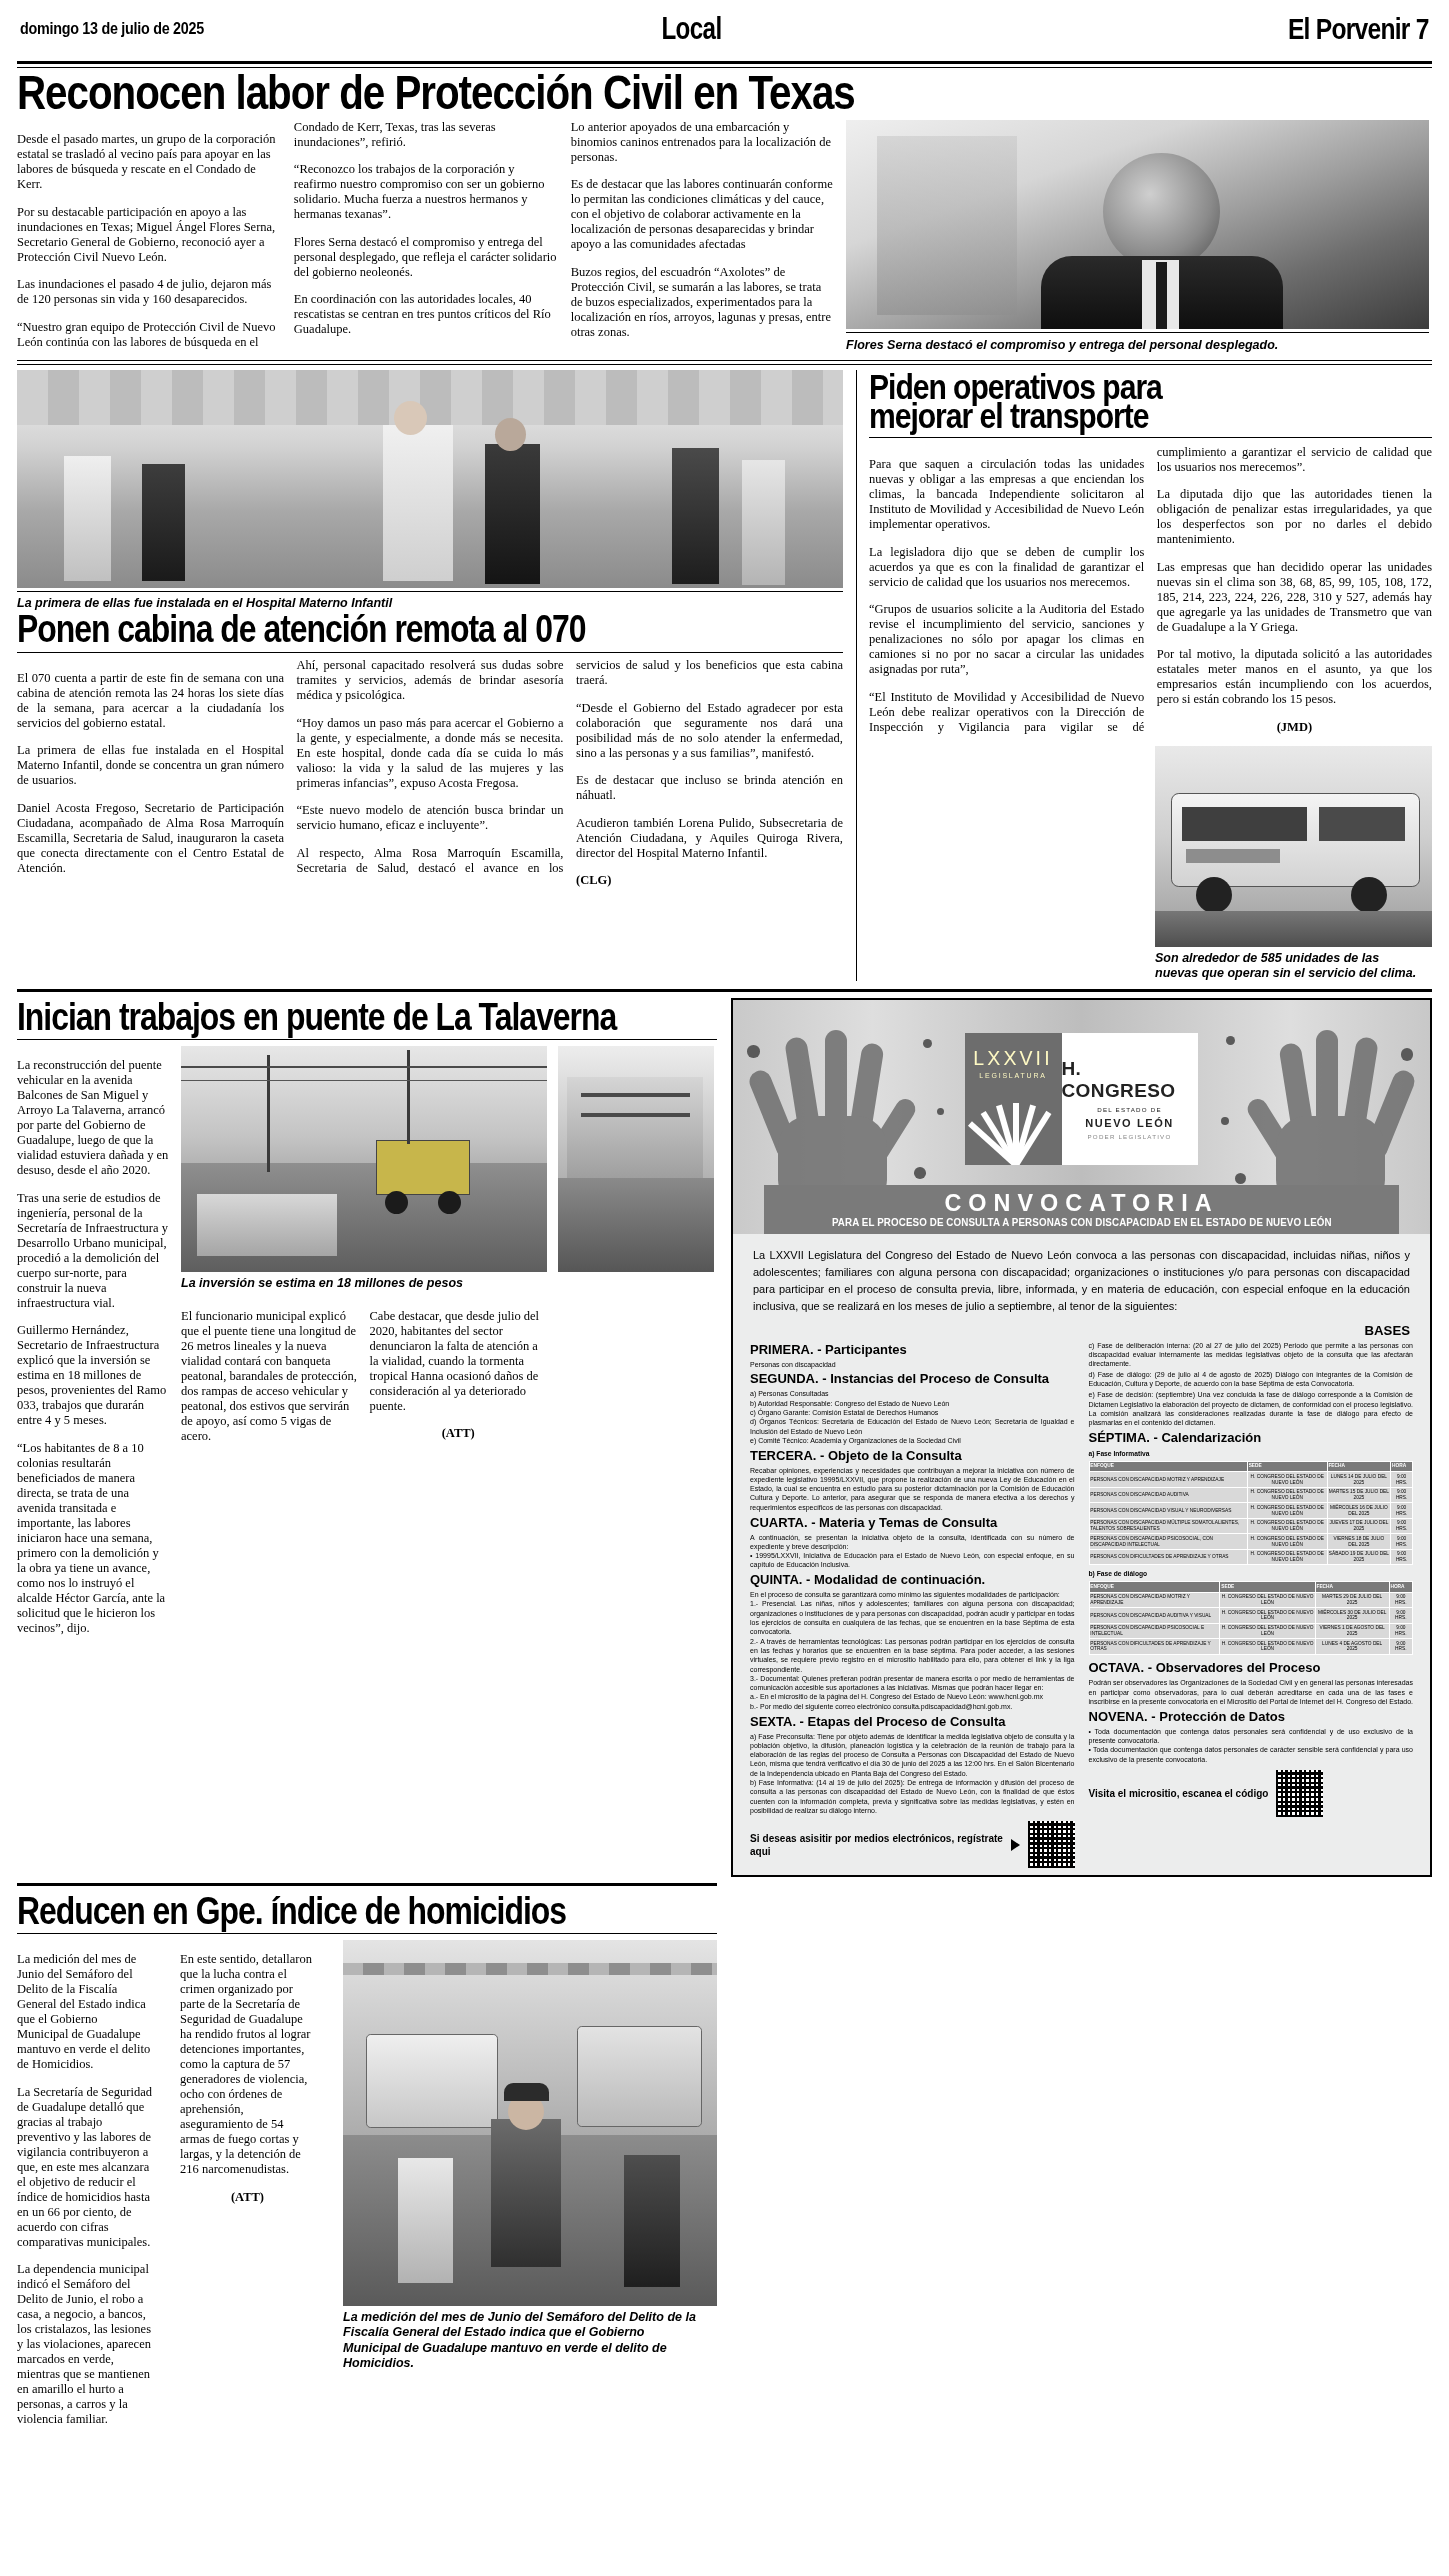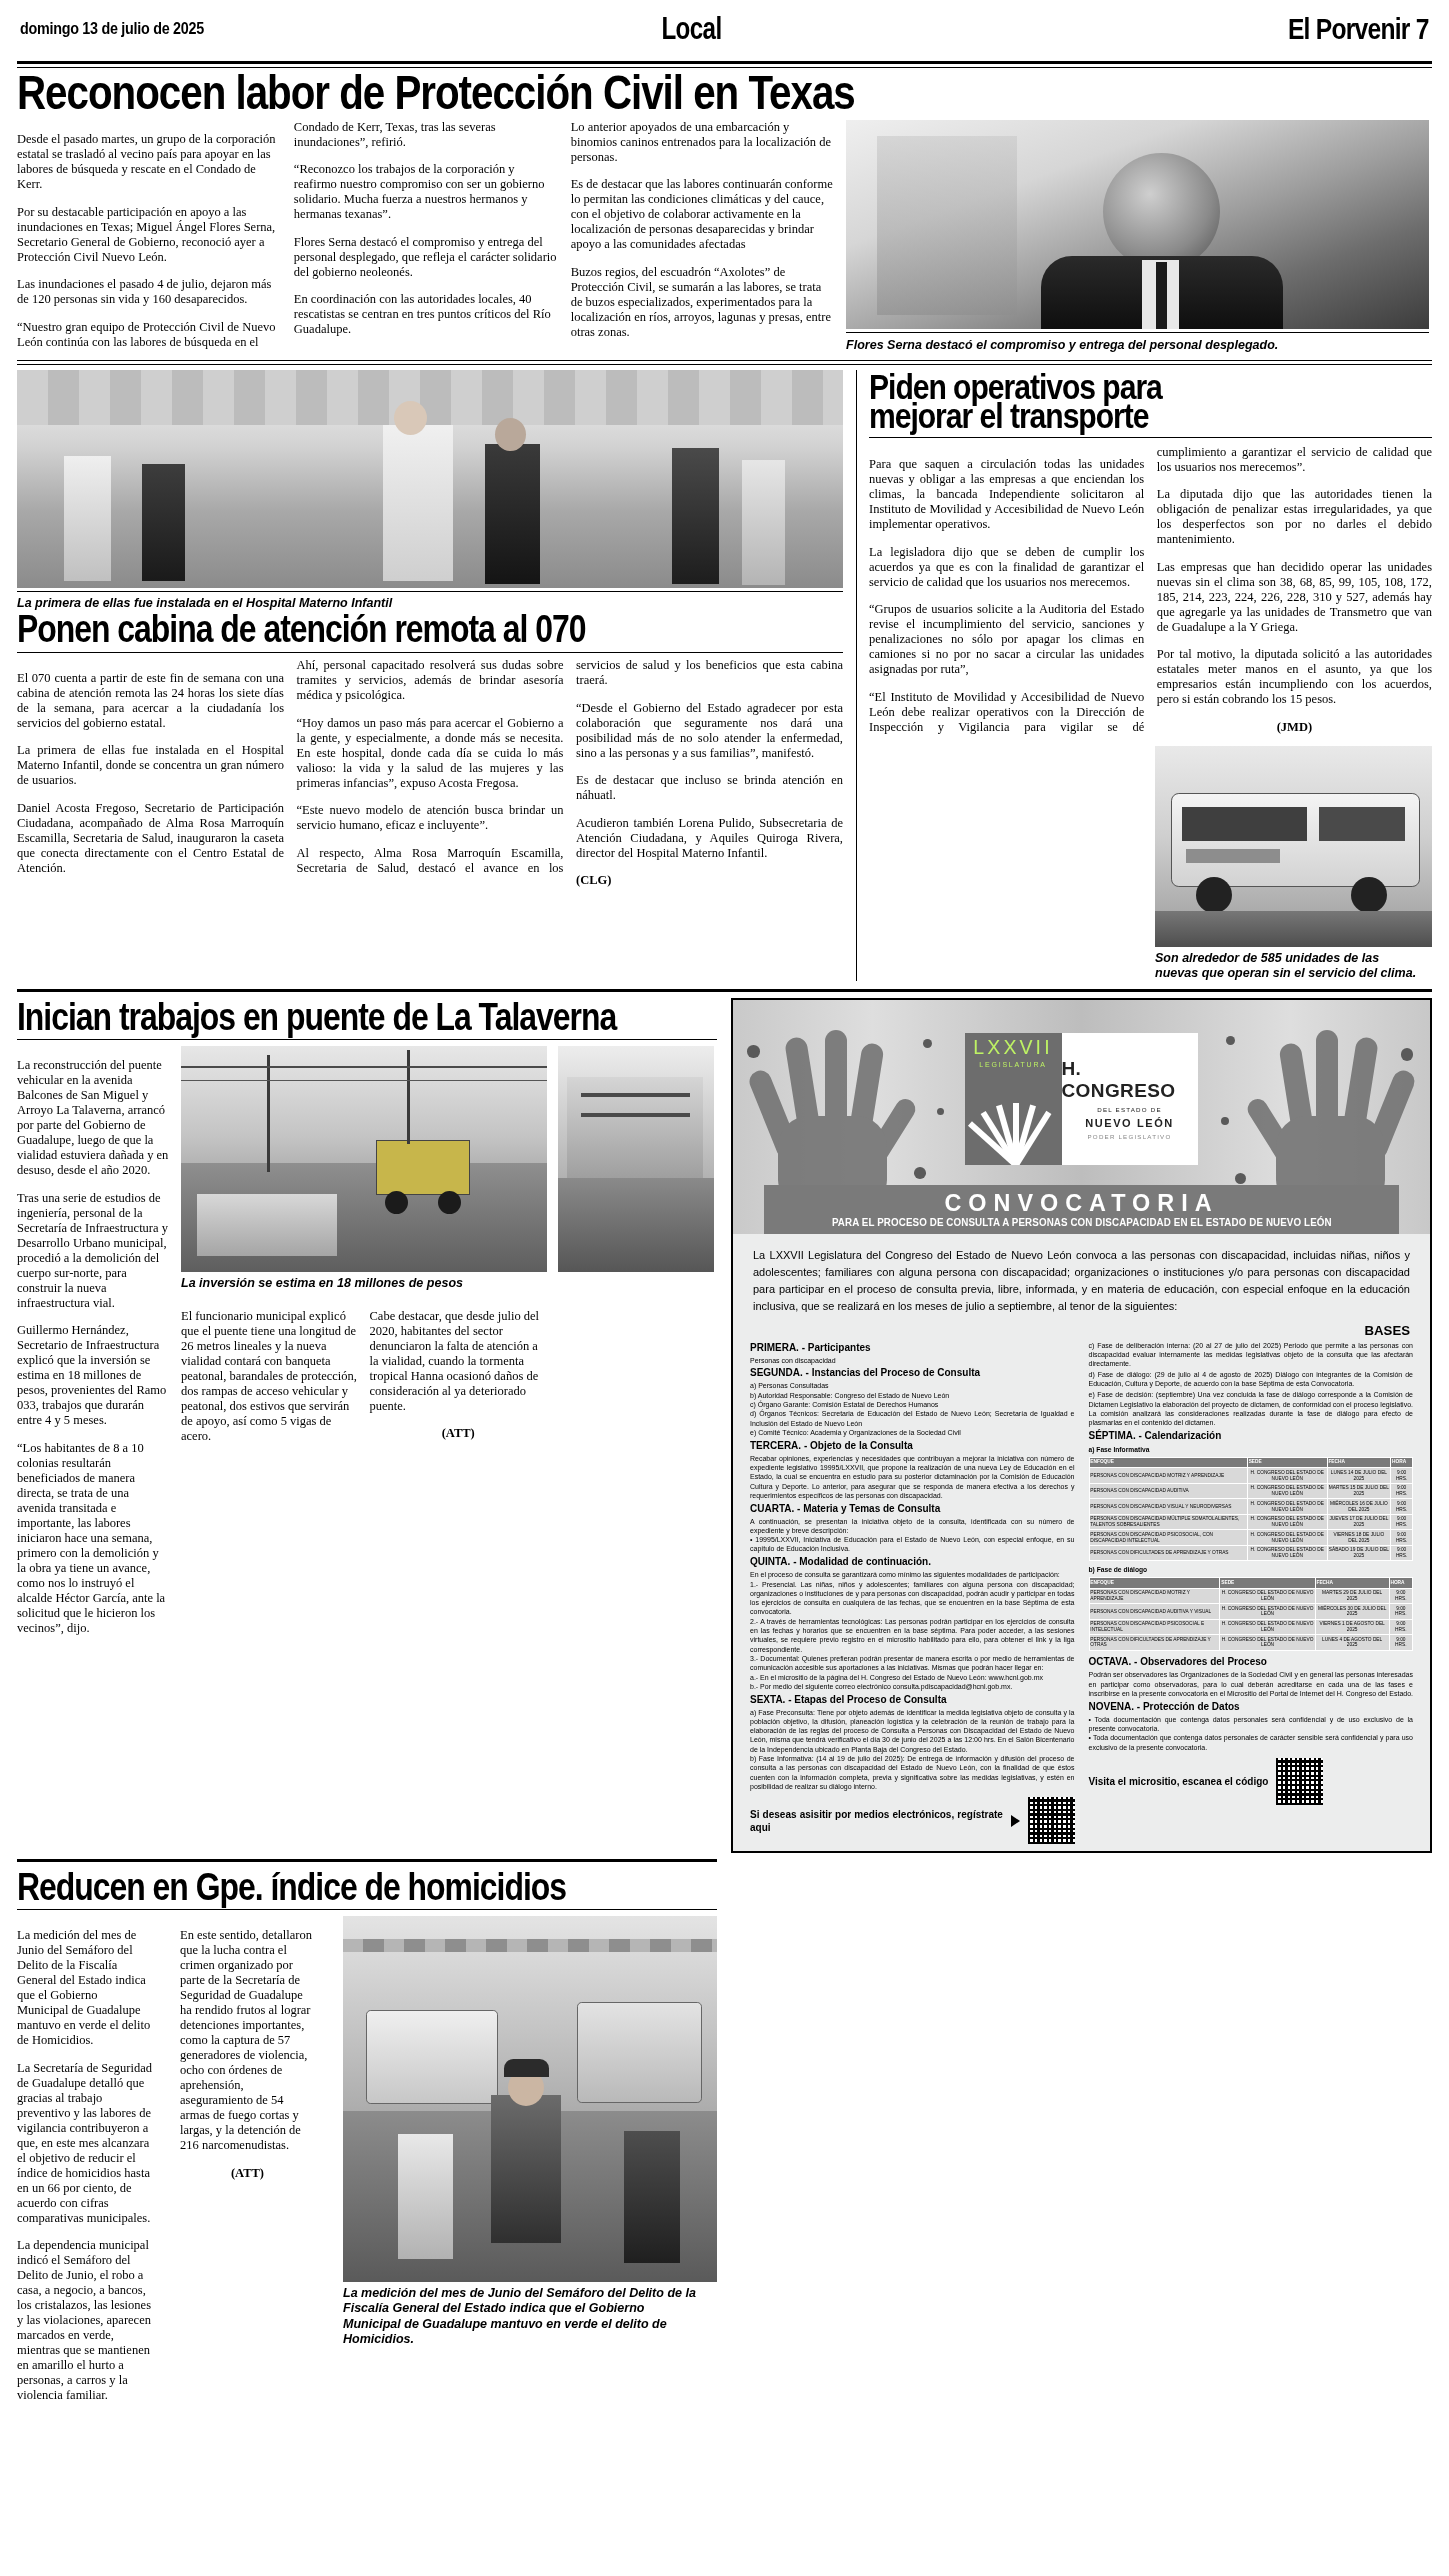--- a/index.html
+++ b/index.html
@@ -96,22 +96,22 @@
   .ad-banner { position:relative; height:234px; overflow:hidden;
                background:linear-gradient(90deg,#c9c9c9,#dedede 20%,#bdbdbd 50%,#dedede 80%,#c8c8c8); }
   .hand { position:absolute; width:156px; height:179px; opacity:0.85; }
   .hand .finger { position:absolute; background:#6e6e6e; border-radius:23.4px; }
   .hand .palm { position:absolute; bottom:0; left:22px; width:109px; height:86px;
                 background:#6e6e6e; border-radius:31px 31px 22px 22px; }
   .splat { position:absolute; background:#5a5a5a; border-radius:50%; }
 
   .congreso-logo { position:absolute; left:50%; top:33px; transform:translateX(-50%);
                    display:flex; width:234px; height:132px; }
-  .cl-left { width:97px; background:#6d6d6d; position:relative; color:#bef264;
-             display:flex; flex-direction:column; align-items:center; padding-top:3px; }
+  .cl-left { width:97px; background:#6d6d6d; position:relative; color:#fef9c3;
+             display:flex; flex-direction:column; align-items:center; padding-top:14px; }
   .cl-left .lx { font-size:19.5px; letter-spacing:3.1px; }
   .cl-left .leg { font-size:7px; letter-spacing:1.8px; margin-top:2.3px; }
   .cl-rays { position:absolute; bottom:0; left:0; right:0; height:62px; overflow:hidden; }
   .cl-rays i { position:absolute; bottom:0; left:50%; width:6.2px; height:62px; background:#fff;
                transform-origin:bottom center; }
   .cl-right { width:136px; background:#fff; color:#222; display:flex; flex-direction:column;
               align-items:center; justify-content:center; gap:3.9px; }
   .cl-right .c1t { font-size:19px; font-weight:bold; letter-spacing:0.4px; }
   .cl-right .c2t { font-size:6.2px; letter-spacing:1.2px; }
   .cl-right .c3t { font-size:11px; font-weight:bold; letter-spacing:1.6px; }
@@ -120,21 +120,21 @@
   .ad-titlebar { position:absolute; left:31px; right:31px; bottom:0; background:#7a7a7a;
                  color:#fff; text-align:center; padding:4.7px 4.7px 6.2px 4.7px; }
   .ad-titlebar .t1 { font-size:23.4px; font-weight:bold; letter-spacing:7px; }
   .ad-titlebar .t2 { font-size:10px; font-weight:bold; letter-spacing:0.1px;
                      transform:scaleX(0.98); }
 
   .ad-intro { padding:12.5px 20px 7.8px 20px; font-size:11px; line-height:1.55; text-align:justify; }
   .ad-bases { text-align:right; font-size:13.2px; font-weight:bold; padding:0 20px 3.1px 0; }
   .ad-cols { display:flex; gap:14px; padding:0 17px 6.2px 17px; }
   .ad-col { width:50%; font-size:7px; line-height:1.33; text-align:justify; }
-  .ad-col b { font-size:10px; }
+  .ad-col b { font-size:13px; }
   .ad-col p { margin:0 0 1.6px 0; }
 
   
   .adtbl { width:100%; border-collapse:collapse; margin:2.3px 0 4.7px 0; font-size:4.8px; }
   .adtbl th { background:#7a7a7a; color:#fff; font-weight:bold; padding:1.6px 0.8px; border:0.4px solid #fff; }
   .adtbl td { background:#d9d9d9; border:0.4px solid #fff; padding:1.6px 0.8px; text-align:center;
               vertical-align:middle; line-height:1.18; }
   .adtbl .lbl { text-align:left; }
   .ad-subh { font-weight:bold; font-size:6.7px; margin:3.1px 0 0.8px 0; }
 

